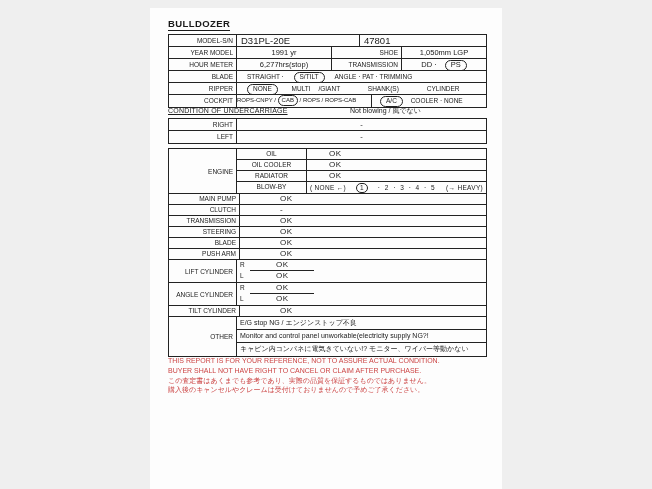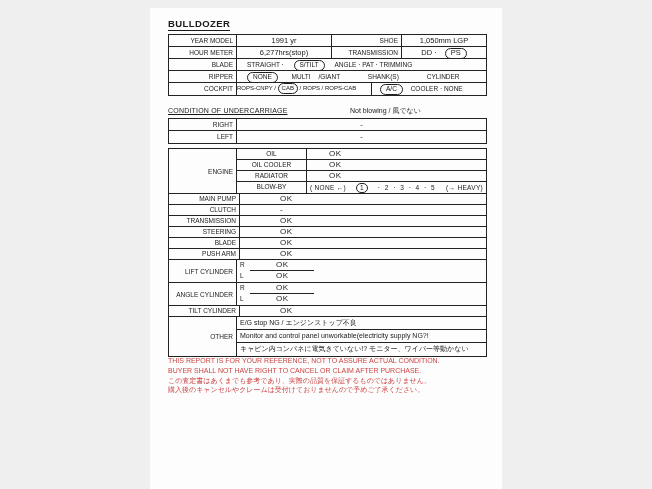--- a/index.html
+++ b/index.html
@@ -61,20 +61,25 @@
 </style>
 </head>
 <body>
 
 <div class="page">
 
   <div class="abs title">BULLDOZER</div>
 
   <div class="abs tbl" style="top:26px;">
     <div class="row">
+      <div class="cell lbl">MODEL-S/N</div>
+      <div class="cell big" style="width:123px;">D31PL-20E</div>
+      <div class="cell big" style="width:127px;">47801</div>
+    </div>
+    <div class="row">
       <div class="cell lbl">YEAR MODEL</div>
       <div class="cell val7" style="width:95px;">1991 yr</div>
       <div class="cell lbl" style="width:70px;">SHOE</div>
       <div class="cell val7" style="width:85px;">1,050mm LGP</div>
     </div>
     <div class="row">
       <div class="cell lbl">HOUR METER</div>
       <div class="cell val7" style="width:95px;">6,277hrs(stop)</div>
       <div class="cell lbl" style="width:70px;">TRANSMISSION</div>
       <div class="cell val7" style="width:85px;">

